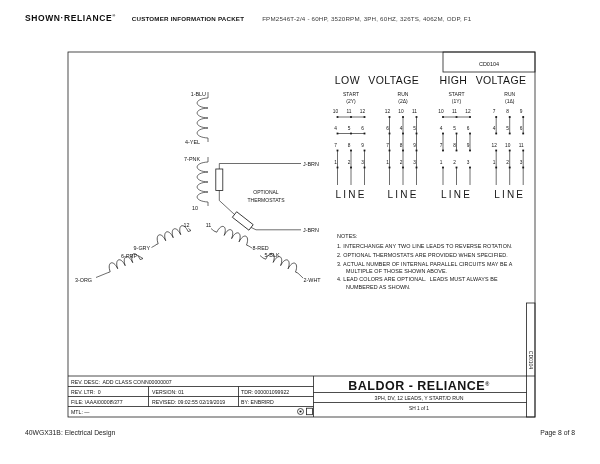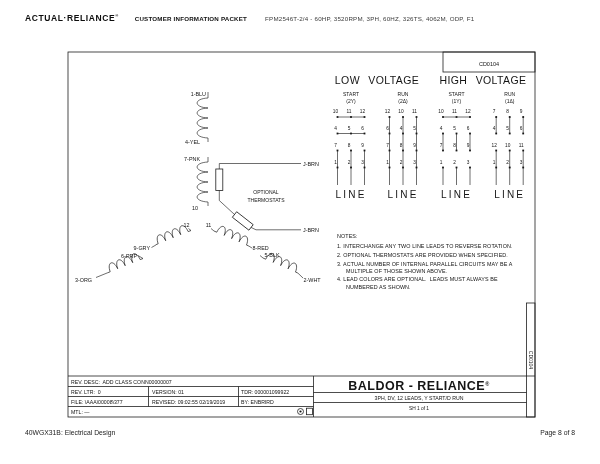--- a/index.html
+++ b/index.html
@@ -28,21 +28,21 @@
   .tb{font-size:5.2px;}
   .brand{font-size:12.5px;font-weight:bold;letter-spacing:0.5px;}
   .reg{font-size:5.5px;font-weight:bold;}
 </style>
 </head>
 <body>
 
 <div class="page">
 
   <div class="hdr">
-    <span class="logo"><span>ACTUAL·RELIANCE</span><sup>®</sup></span>
+    <span class="logo"><span>SHOWN·RELIANCE</span><sup>®</sup></span>
     <span class="packet">CUSTOMER INFORMATION PACKET</span>
     <span class="model">FPM2546T-2/4 - 60HP, 3520RPM, 3PH, 60HZ, 326TS, 4062M, ODP, F1</span>
   </div>
 
   <svg id="dwg" width="600" height="464" viewBox="0 0 600 464">
     <defs>
       <path id="coildn" d="M0,0 L3,0 C3.5,10.5 10.6,10.5 11.1,0 C11.6,10.5 18.7,10.5 19.2,0 C19.7,10.5 26.8,10.5 27.3,0 C27.8,10.5 34.9,10.5 35.4,0 L38,0"></path>
       <path id="coilup" d="M0,0 L3,0 C3.5,-10.5 10.6,-10.5 11.1,0 C11.6,-10.5 18.7,-10.5 19.2,0 C19.7,-10.5 26.8,-10.5 27.3,0 C27.8,-10.5 34.9,-10.5 35.4,0 L38,0"></path>
     </defs>
 

